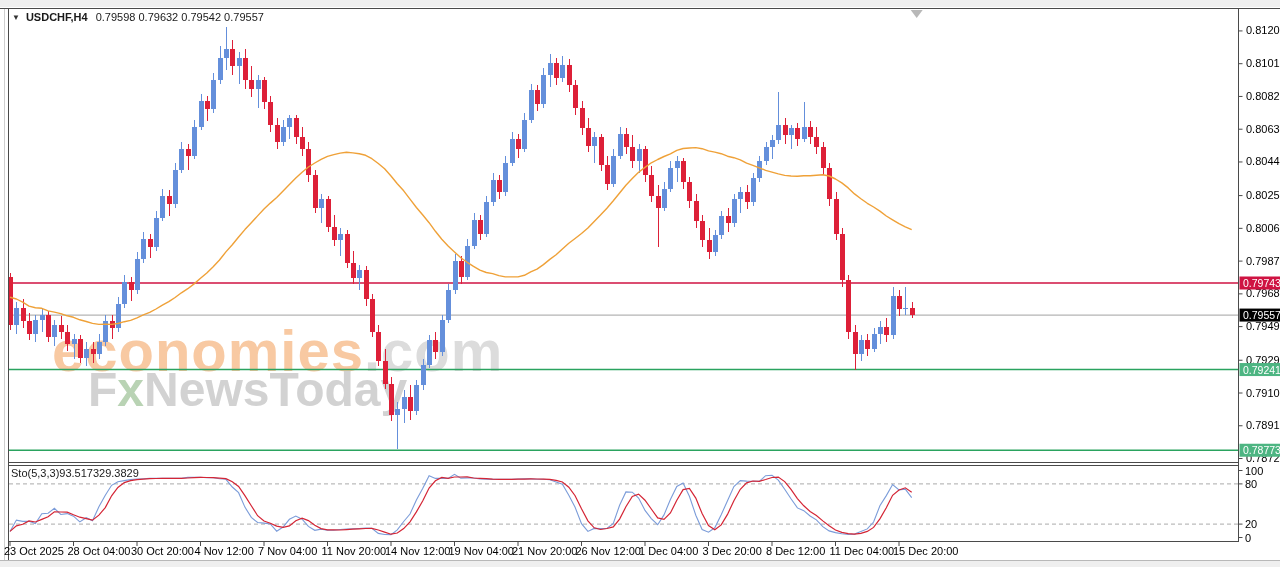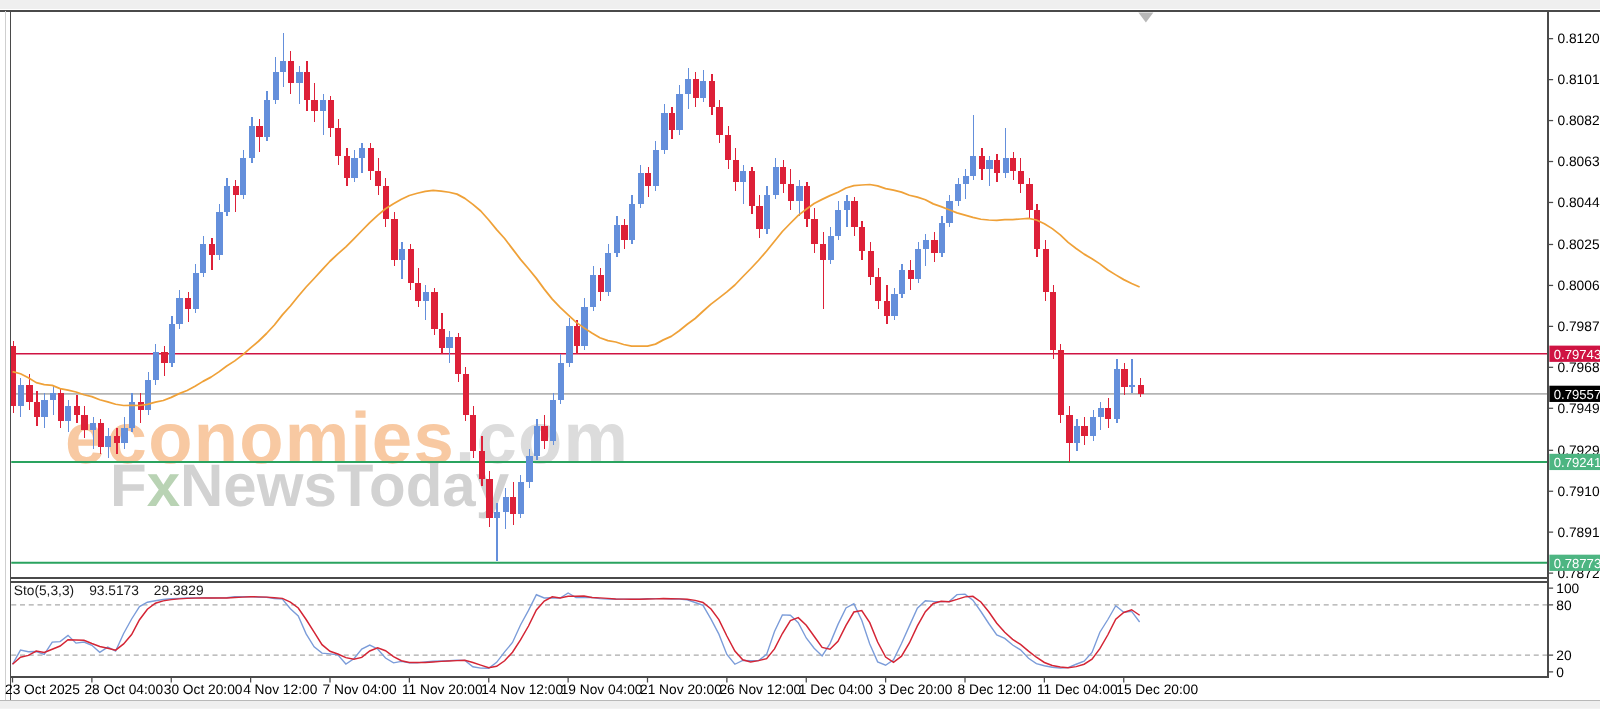--- a/index.html
+++ b/index.html
@@ -18,21 +18,21 @@
   
   #chart-svg{position:absolute;left:0;top:0;z-index:2;}
   
   .title-bar{position:absolute;left:12px;top:11px;z-index:3;font-size:11px;color:#1a1a1a;
              white-space:nowrap;}
   .title-bar .tri{display:inline-block;font-size:8px;color:#333;margin-right:6px;
                   vertical-align:1px;}
   .title-bar .sym{font-weight:bold;margin-right:8px;}
   .sto-label{position:absolute;left:11px;top:467px;z-index:3;font-size:11px;color:#1a1a1a;
              white-space:nowrap;}
-  .sto-label span{margin-right:12px;}
+  .sto-label span{margin-right:0;}
 </style>
 </head>
 <body>
 
 <div class="screen">
 
   <div class="watermark">
     <div class="wm-line1"><span class="wm-brand">economies</span><span class="wm-domain">.com</span></div>
     <div class="wm-line2"><span>F</span><span class="wm-x">x</span><span>NewsToday</span></div>
   </div>
@@ -433,18 +433,21 @@
         <rect x="1239.5" y="443.74137931034363" width="41" height="13" fill="#4db582"></rect>
         <text x="1243" y="454.24137931034363" font-size="10.5" fill="#ffffff">0.78773</text>
       </g>
       <polygon points="910.6999999999999,10 922.6999999999999,10 916.6999999999999,18" fill="#b8b8b8"></polygon>
       <rect x="9" y="9" width="1229" height="453" fill="transparent"></rect>
       <rect x="9" y="466" width="1229" height="75" fill="transparent"></rect>
       <rect x="1239" y="9" width="41" height="532" fill="transparent"></rect>
       <rect x="9" y="542" width="1229" height="18" fill="transparent"></rect>
     </svg>
 
+  <div class="title-bar">
+    <span class="tri">▼</span><span class="sym">USDCHF,H4</span><span>0.79598 0.79632 0.79542 0.79557</span>
+  </div>
 
   <div class="sto-label">
     <span>Sto(5,3,3)</span><span>93.5173</span><span>29.3829</span>
   </div>
 
 </div>
 
 </body></html>

